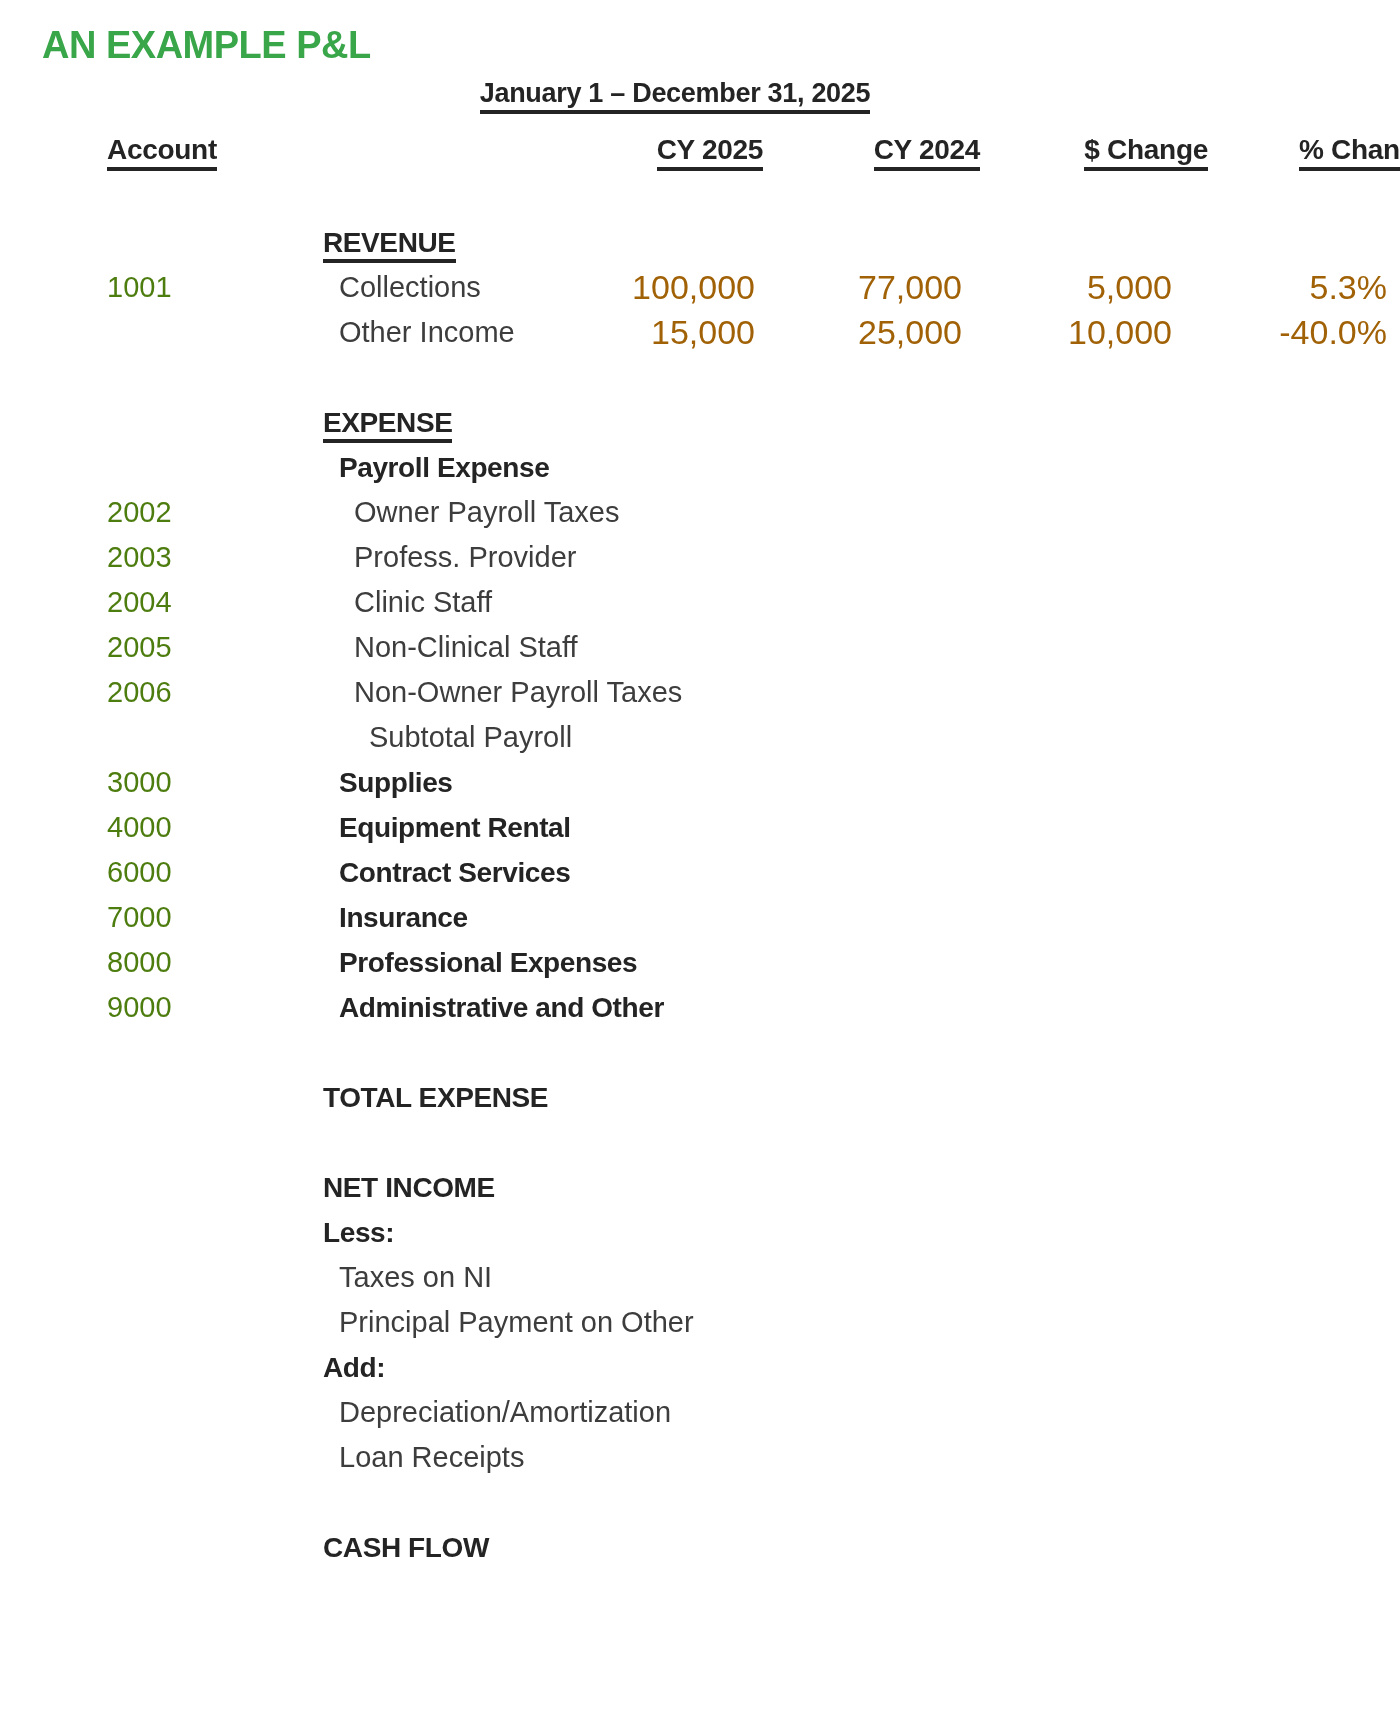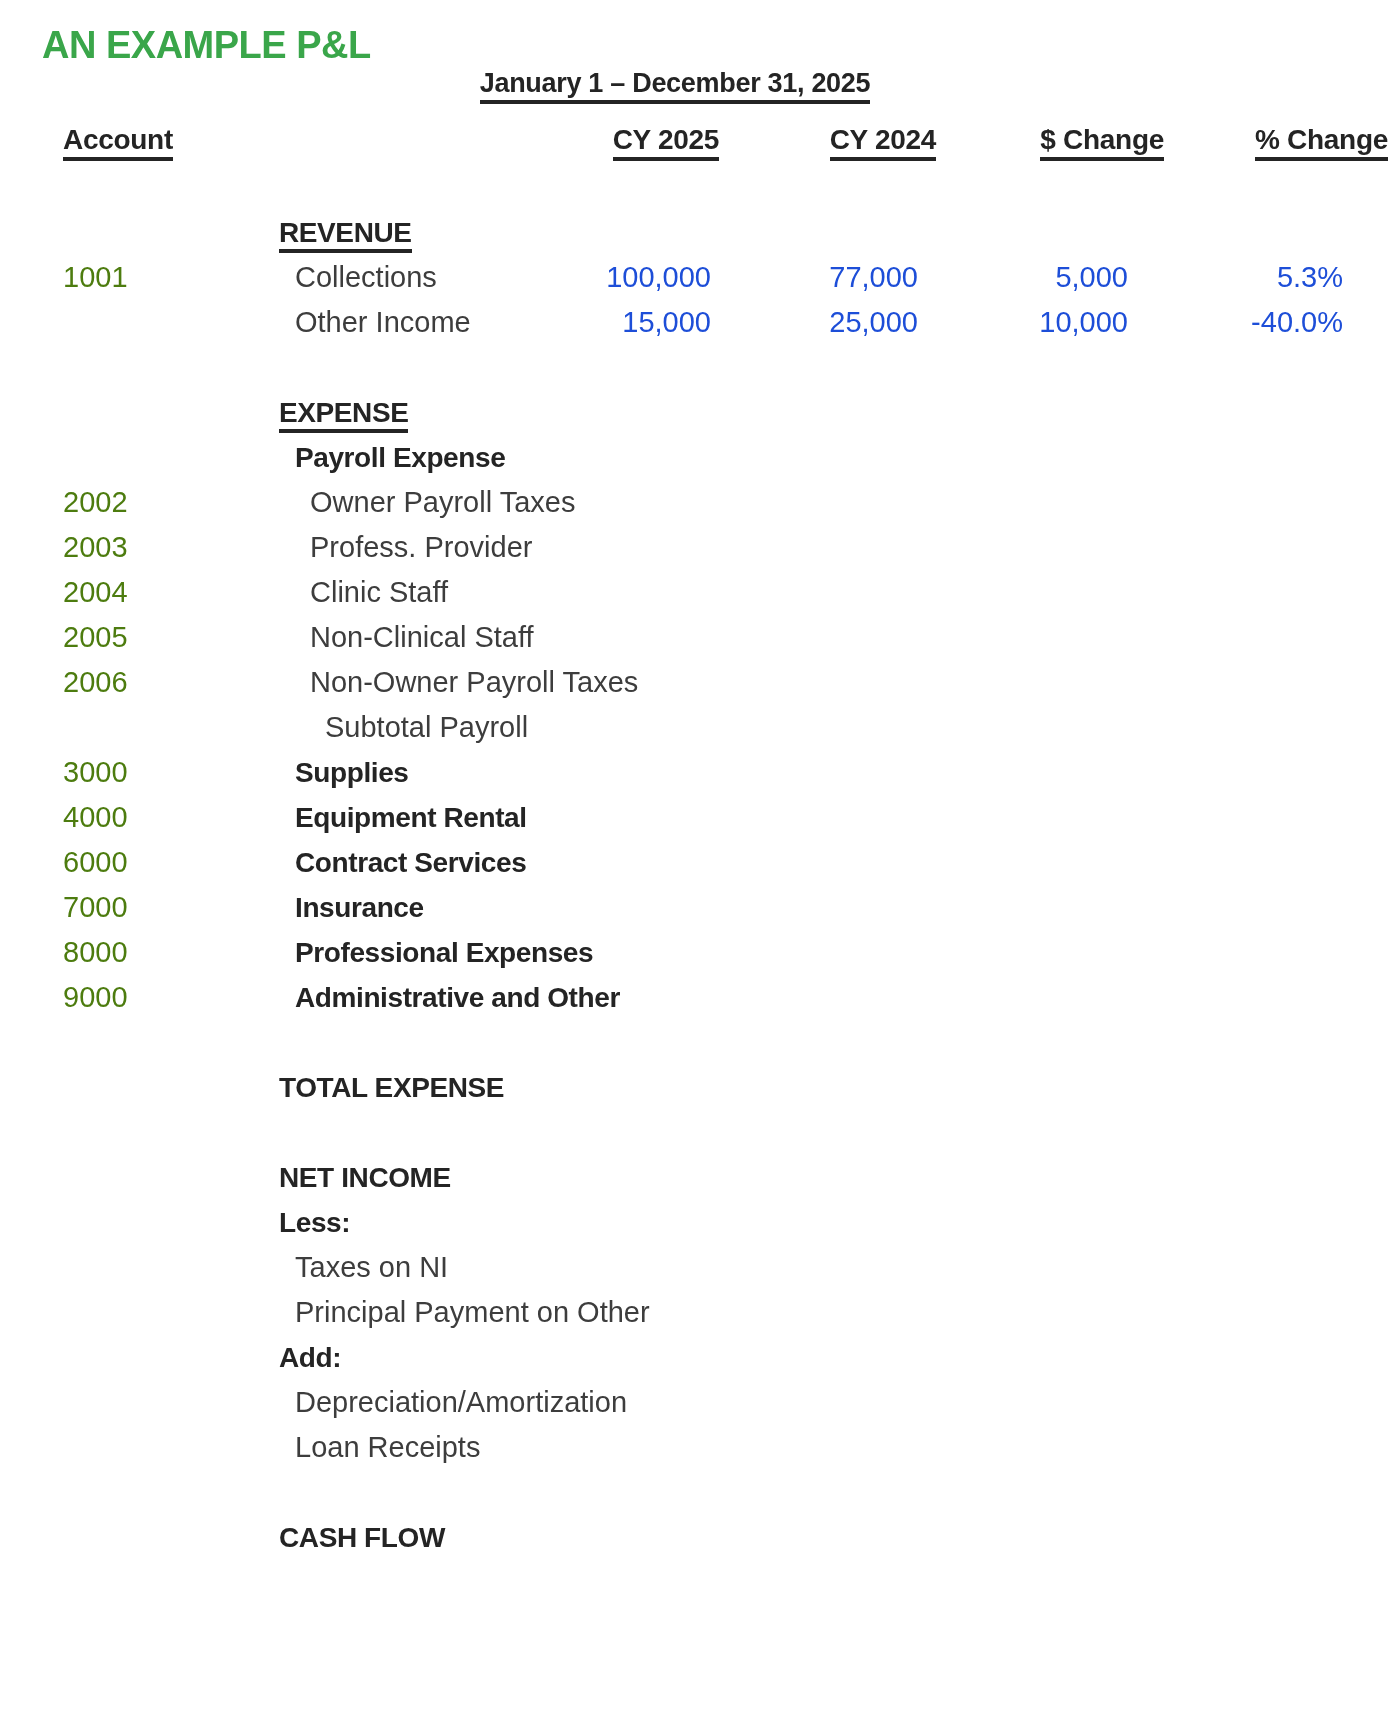--- a/index.html
+++ b/index.html
@@ -15,43 +15,44 @@
     padding:24px 0 0 42px;
     font-size:38px;
     line-height:42px;
     font-weight:bold;
     letter-spacing:-0.5px;
     color:#3aa64a;
   }
   .date-wrap {
     width:1350px;
     text-align:center;
-    margin-top:2px;
+    margin-top:12px;
     height:36px;
   }
   .date {
     display:inline-block;
     font-size:27px;
     font-weight:bold;
     letter-spacing:-0.3px;
     color:#242424;
     border-bottom:4px solid #242424;
     padding-bottom:1px;
   }
   .table { margin-top:16px; }
   .row {
     display:grid;
     grid-template-columns:216px 242px 190px 207px 210px 215px;
     height:45px;
     align-items:center;
     padding-left:63px;
+    margin-left:44px;
   }
   .acct { font-size:29px; color:#4d7c0f; }
   .desc { font-size:29px; white-space:nowrap; overflow:visible; color:#3d3d3d; }
-  .num  { font-size:29px; text-align:right; color:#1d4ed8; white-space:nowrap; }
+  .num  { font-size:34px; text-align:right; color:#a16207; white-space:nowrap; }
   .bold { font-weight:bold; font-size:28px; letter-spacing:-0.4px; color:#242424; }
   .u span { border-bottom:4px solid #242424; padding-bottom:1px; }
   .ind1 { padding-left:16px; }
   .ind2 { padding-left:31px; }
   .ind3 { padding-left:46px; }
   .hcell { font-weight:bold; font-size:28px; letter-spacing:-0.3px; color:#242424; }
   .hcell span { border-bottom:4px solid #242424; padding-bottom:1px; display:inline-block; position:relative; }
   .hr { text-align:right; }
   .hr.n1 span { left:8px; }
   .hr.n2 span { left:18px; }

